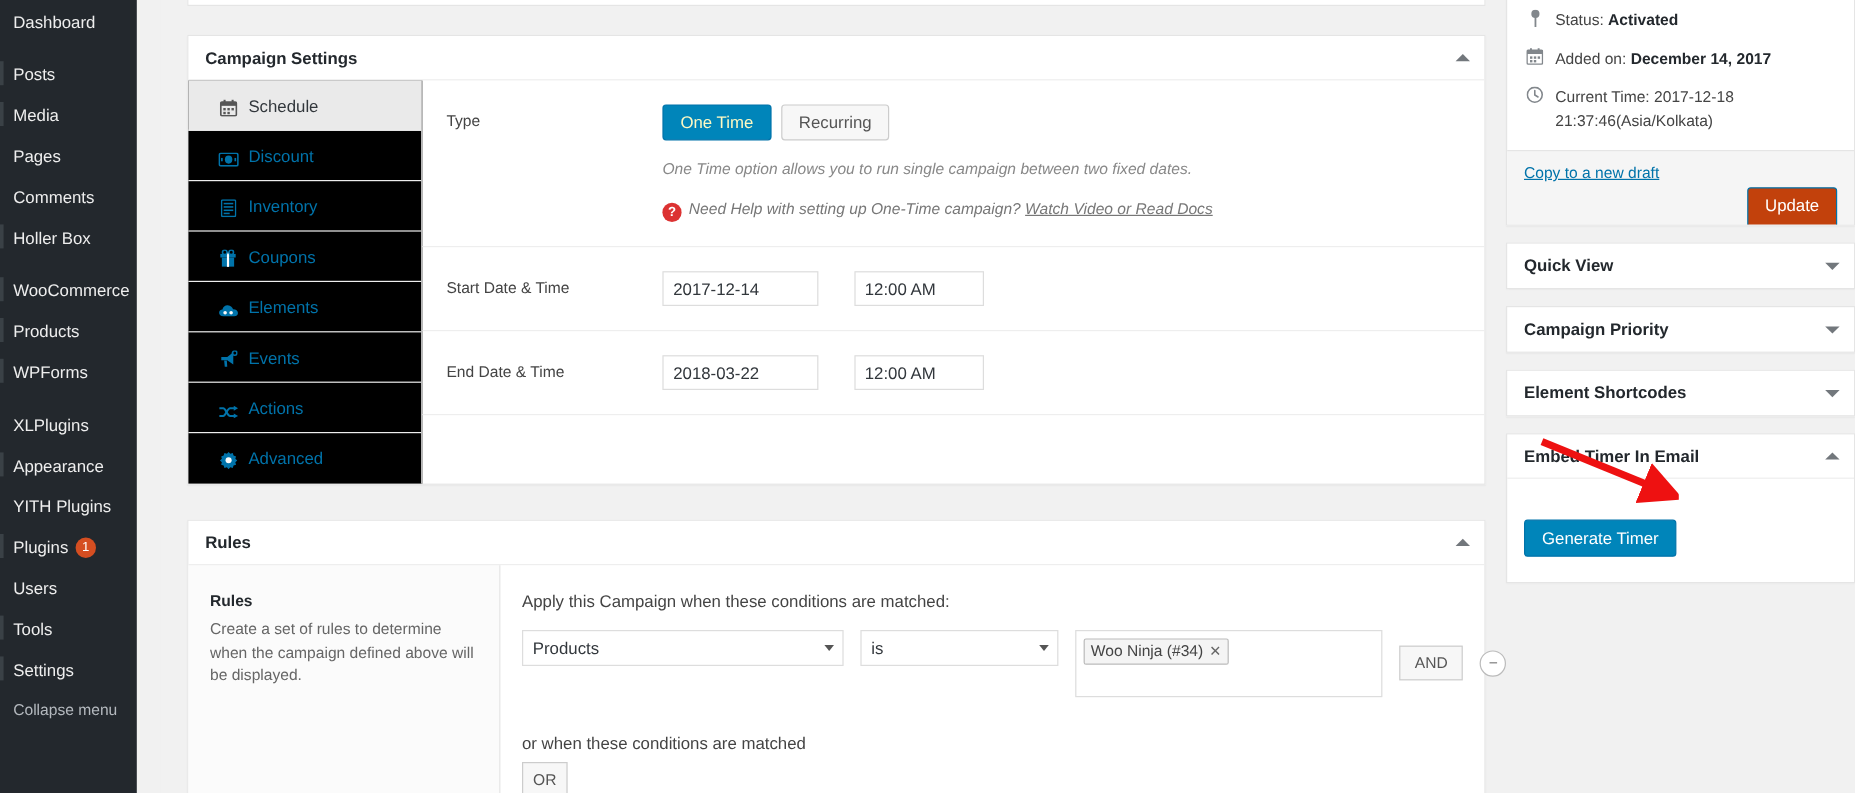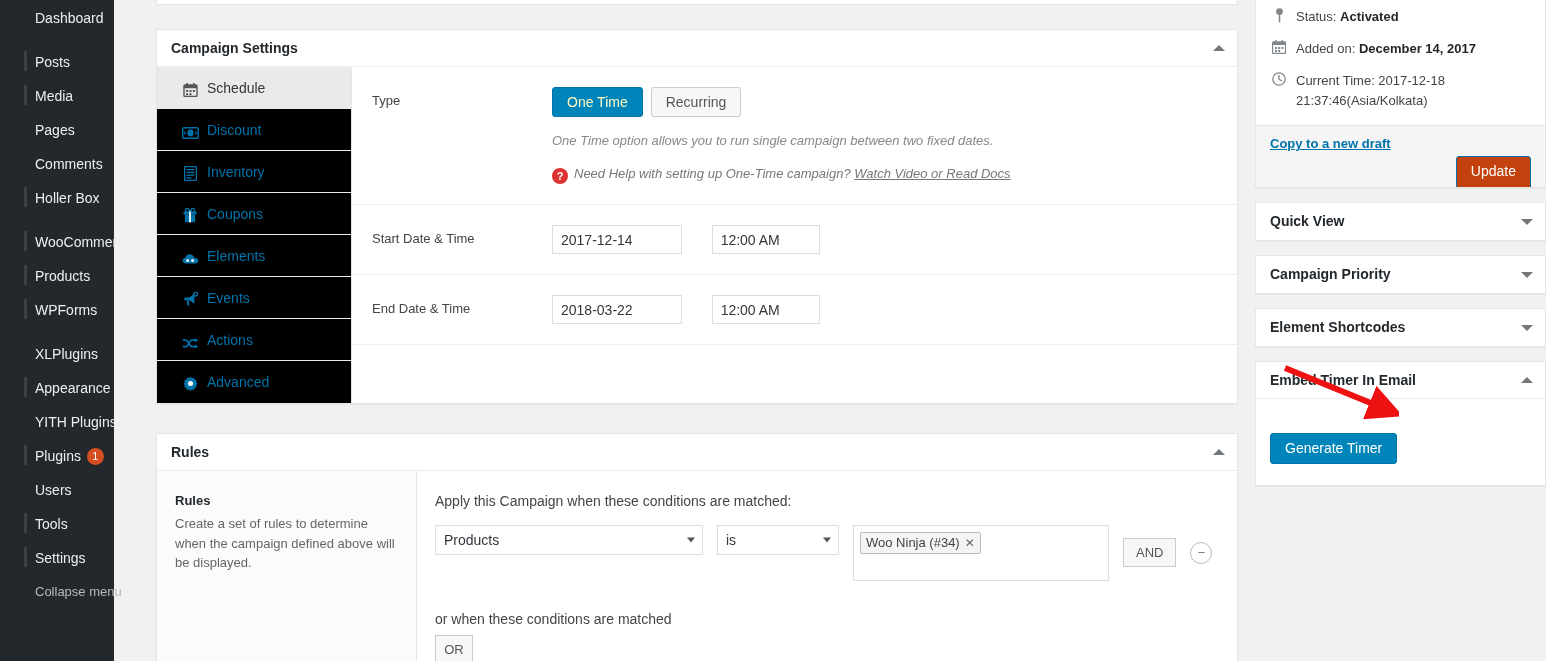--- a/index.html
+++ b/index.html
@@ -14,21 +14,20 @@
     -webkit-font-smoothing: antialiased;
   }
   .screen { position: relative; width: 1546px; height: 661px; }
 
   
   #adminmenu {
     position: absolute; left: 0; top: 0;
     width: 114px; height: 661px;
     background: #23282d;
     color: #eee;
-    padding-left: 24px;
   }
   .menu-item {
     position: relative;
     height: 34px;
     line-height: 34px;
     padding-left: 11px;
     font-size: 14px;
     color: #eee;
     cursor: pointer;
     white-space: nowrap;
@@ -224,21 +223,21 @@
   }
   .sel .caret {
     position: absolute; right: 7px; top: 50%;
     transform: translateY(-50%);
     width: 0; height: 0;
     border-left: 4px solid transparent;
     border-right: 4px solid transparent;
     border-top: 5px solid #555;
   }
   .sel.w1 { width: 268px; }
-  .sel.w2 { width: 122px; }
+  .sel.w2 { width: 165px; }
 
   .tagbox {
     width: 256px; min-height: 56px;
     border: 1px solid #ddd;
     background: #fff;
     padding: 6px 6px;
   }
   .tag {
     display: inline-block;
     background: #f4f4f4;
@@ -307,21 +306,21 @@
   .status-actions {
     border-top: 1px solid #e5e5e5;
     background: #f5f5f5;
     padding: 10px 14px 12px;
     overflow: hidden;
     position: relative;
     height: 62px;
   }
   .draft-link {
     position: absolute; left: 14px; top: 10px;
-    color: #0073aa; font-size: 13px; text-decoration: underline; cursor: pointer; font-weight: bold;
+    color: #0073aa; font-size: 13px; text-decoration: underline; cursor: pointer;
   }
   #update-btn {
     position: absolute; right: 14px; top: 30px;
     background: #c2410c;
     border: 1px solid #0073aa;
     border-radius: 3px;
     color: #fff;
     font-size: 14px;
     height: 48px; line-height: 28px;
     padding: 0 14px;

